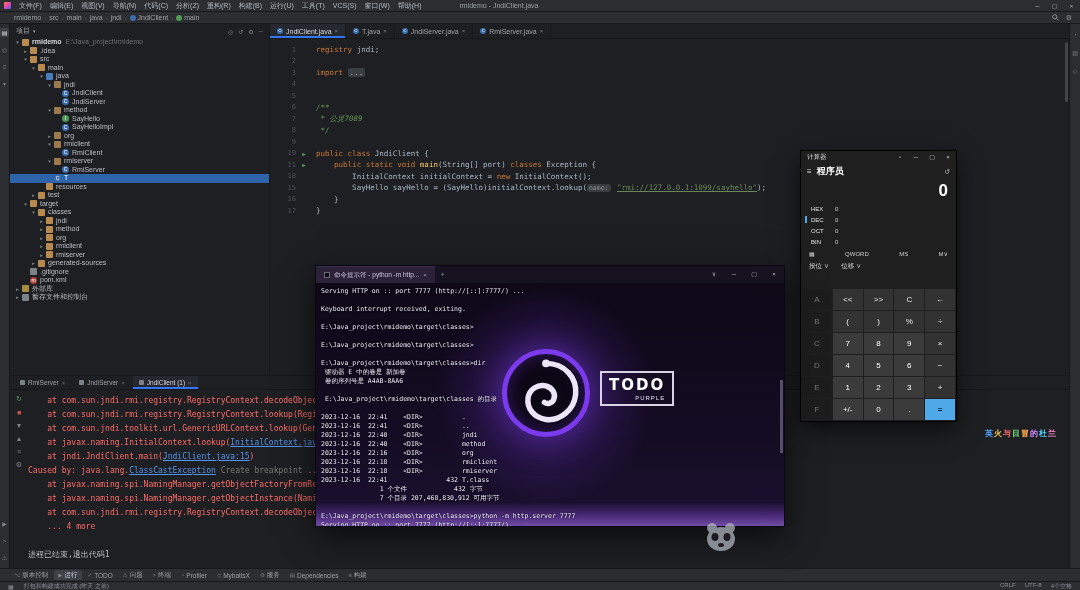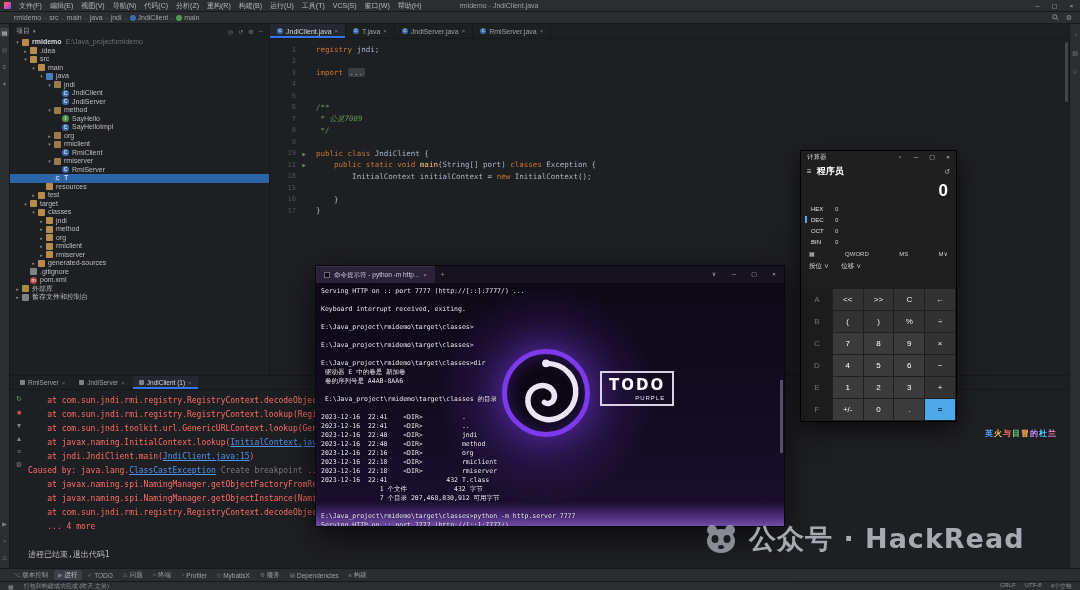--- a/index.html
+++ b/index.html
@@ -436,21 +436,21 @@
         <div class="cline"><span class="lnum">3</span><span class="gut"></span><span class="codebody"><span class="tok-k">import </span><span class="tok-fold">...</span></span></div>
         <div class="cline"><span class="lnum">4</span><span class="gut"></span><span class="codebody"></span></div>
         <div class="cline"><span class="lnum">5</span><span class="gut"></span><span class="codebody"></span></div>
         <div class="cline"><span class="lnum">6</span><span class="gut"></span><span class="codebody"><span class="tok-c">/**</span></span></div>
         <div class="cline"><span class="lnum">7</span><span class="gut"></span><span class="codebody"><span class="tok-c"> * 公灵7089</span></span></div>
         <div class="cline"><span class="lnum">8</span><span class="gut"></span><span class="codebody"><span class="tok-c"> */</span></span></div>
         <div class="cline"><span class="lnum">9</span><span class="gut"></span><span class="codebody"></span></div>
         <div class="cline"><span class="lnum">19</span><span class="gut runico">▶</span><span class="codebody"><span class="tok-k">public class </span><span class="tok-d">JndiClient {</span></span></div>
         <div class="cline"><span class="lnum">11</span><span class="gut runico">▶</span><span class="codebody"><span class="tok-d">    </span><span class="tok-k">public static void </span><span class="tok-m">main</span><span class="tok-d">(String[] port) </span><span class="tok-k">classes </span><span class="tok-d">Exception {</span></span></div>
         <div class="cline"><span class="lnum">18</span><span class="gut"></span><span class="codebody"><span class="tok-d">        InitialContext initialContext = </span><span class="tok-k">new </span><span class="tok-d">InitialContext();</span></span></div>
-        <div class="cline"><span class="lnum">15</span><span class="gut"></span></div>
+        <div class="cline"><span class="lnum">15</span><span class="gut"></span><span class="codebody"><span class="tok-d">        SayHello sayHello = (SayHello)initialContext.lookup(</span><span class="tok-hint">name:</span><span class="tok-d"> </span><span class="tok-surl">"rmi://127.0.0.1:1099/sayhello"</span><span class="tok-d">);</span></span></div>
         <div class="cline"><span class="lnum">16</span><span class="gut"></span><span class="codebody"><span class="tok-d">    }</span></span></div>
         <div class="cline"><span class="lnum">17</span><span class="gut"></span><span class="codebody"><span class="tok-d">}</span></span></div>
       </div>
     <div class="ed-scroll"></div>
   </div>
 
   <div class="console">
     <div class="con-tabs">
         <div class="con-tab">
           <span class="con-ic"></span>
@@ -670,21 +670,20 @@
 
   <div class="hackread">
     <svg width="36" height="32" viewBox="0 0 36 32">
       <circle cx="9" cy="7" r="5" fill="#aeb4bd"></circle>
       <circle cx="27" cy="7" r="5" fill="#aeb4bd"></circle>
       <ellipse cx="18" cy="18" rx="14" ry="12" fill="#aeb4bd"></ellipse>
       <ellipse cx="12" cy="16" rx="3.5" ry="4" fill="#1e1f22"></ellipse>
       <ellipse cx="24" cy="16" rx="3.5" ry="4" fill="#1e1f22"></ellipse>
       <ellipse cx="18" cy="24" rx="3" ry="2" fill="#1e1f22"></ellipse>
     </svg>
-    <span>公众号 · HackRead</span>
   </div>
   <div class="miniwm">
       <span style="color: rgb(77, 163, 255);">英</span>
       <span style="color: rgb(255, 210, 77);">火</span>
       <span style="color: rgb(255, 107, 107);">与</span>
       <span style="color: rgb(107, 220, 127);">目</span>
       <span style="color: rgb(255, 169, 77);">冒</span>
       <span style="color: rgb(208, 139, 255);">的</span>
       <span style="color: rgb(77, 210, 255);">杜</span>
       <span style="color: rgb(255, 139, 208);">兰</span>

